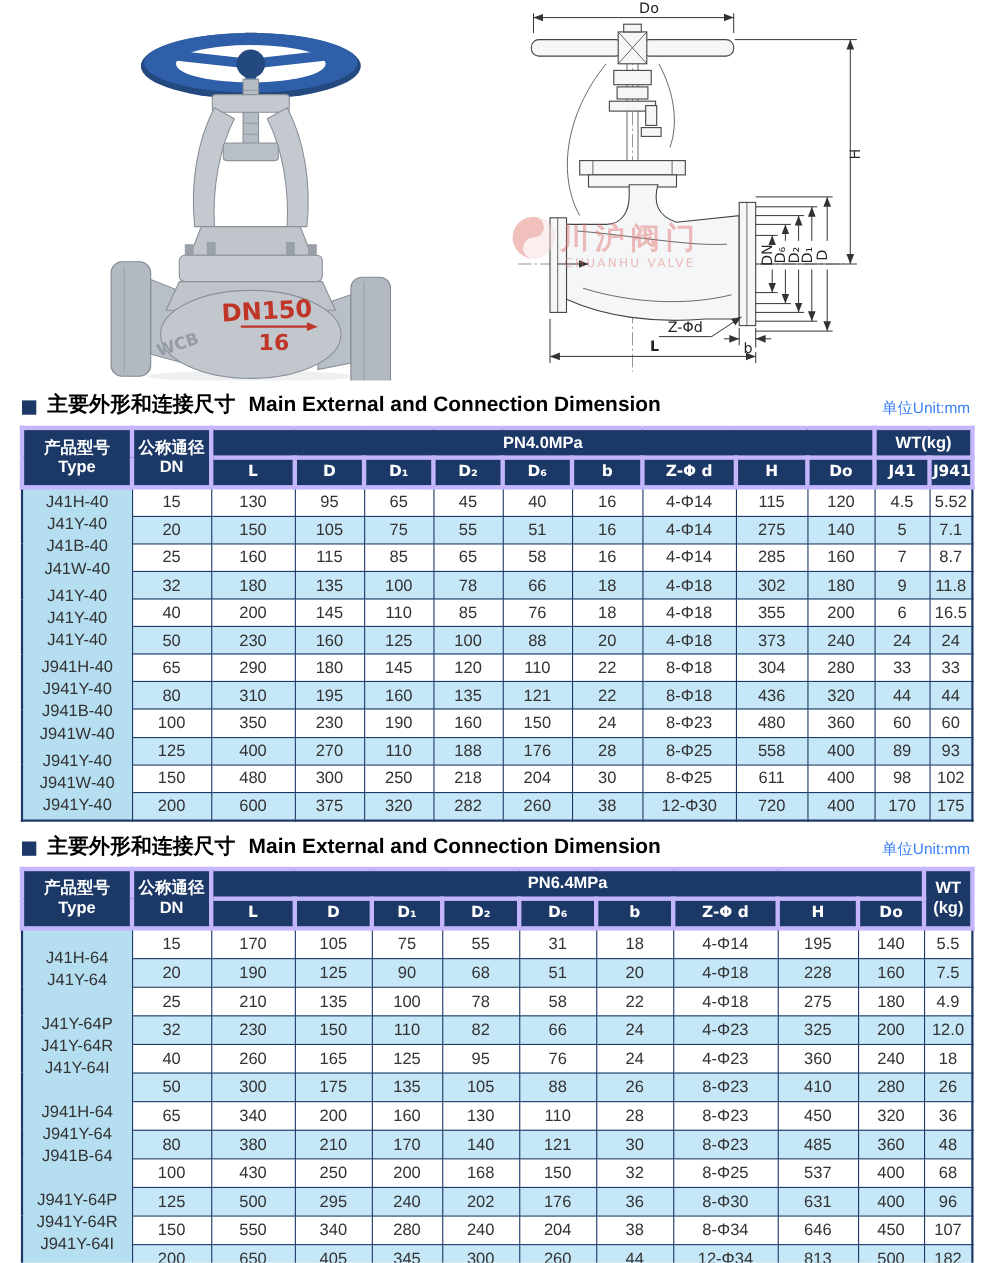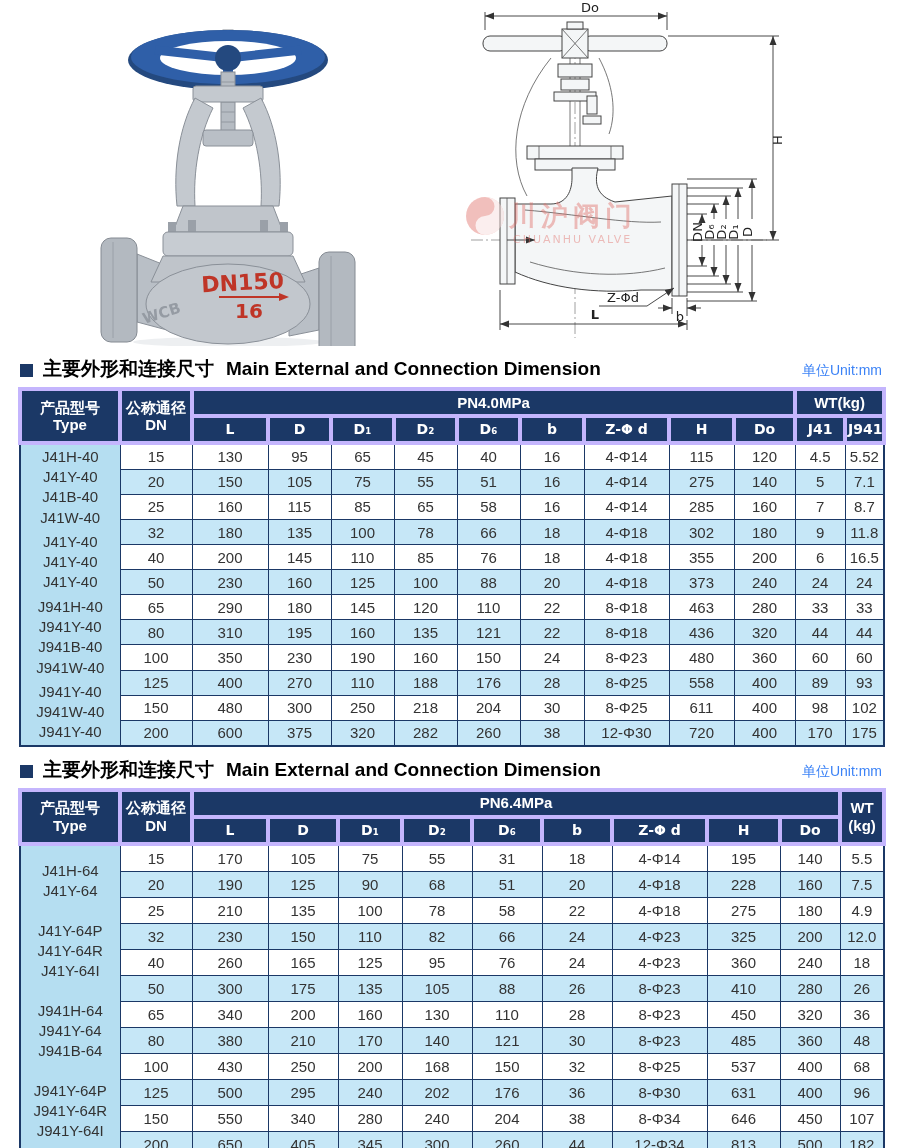--- a/index.html
+++ b/index.html
@@ -370,21 +370,21 @@
       </tr>
       <tr>
         <td>65</td>
         <td>290</td>
         <td>180</td>
         <td>145</td>
         <td>120</td>
         <td>110</td>
         <td>22</td>
         <td>8-Φ18</td>
-        <td>463</td>
+        <td>304</td>
         <td>280</td>
         <td>33</td>
         <td>33</td>
       </tr>
       <tr class="alt">
         <td>80</td>
         <td>310</td>
         <td>195</td>
         <td>160</td>
         <td>135</td>

